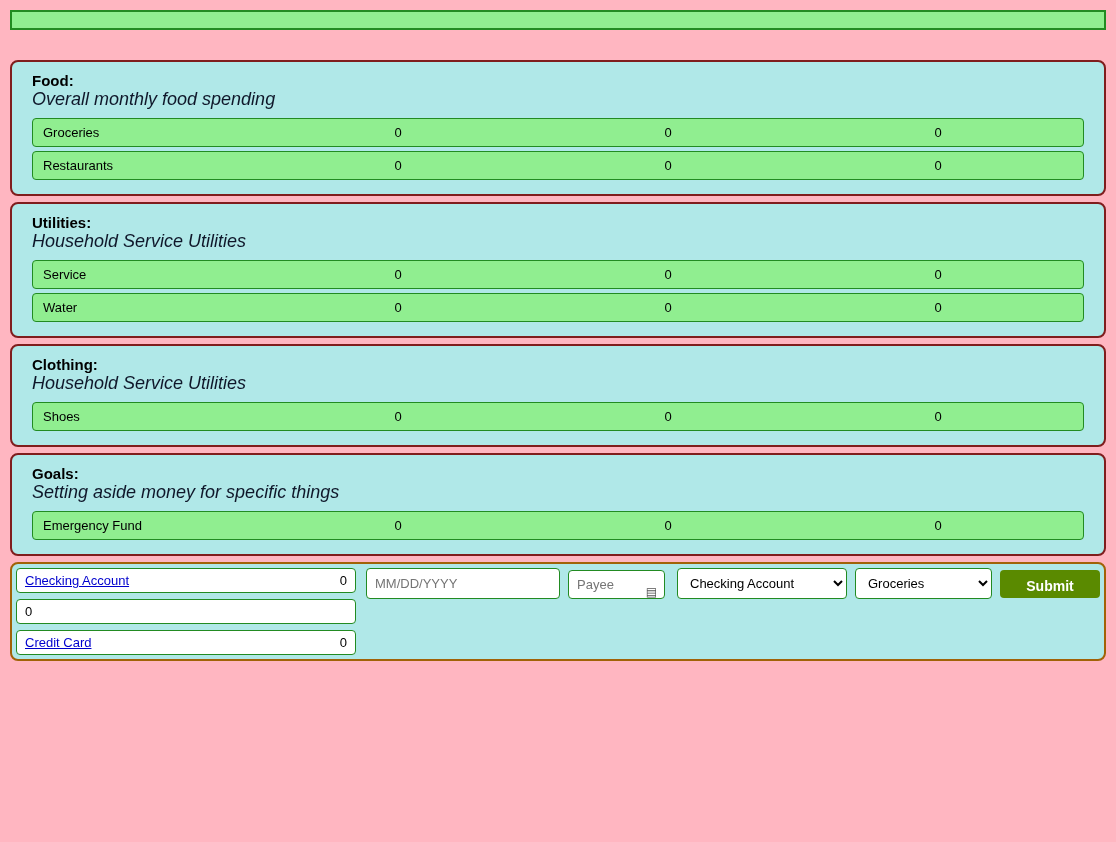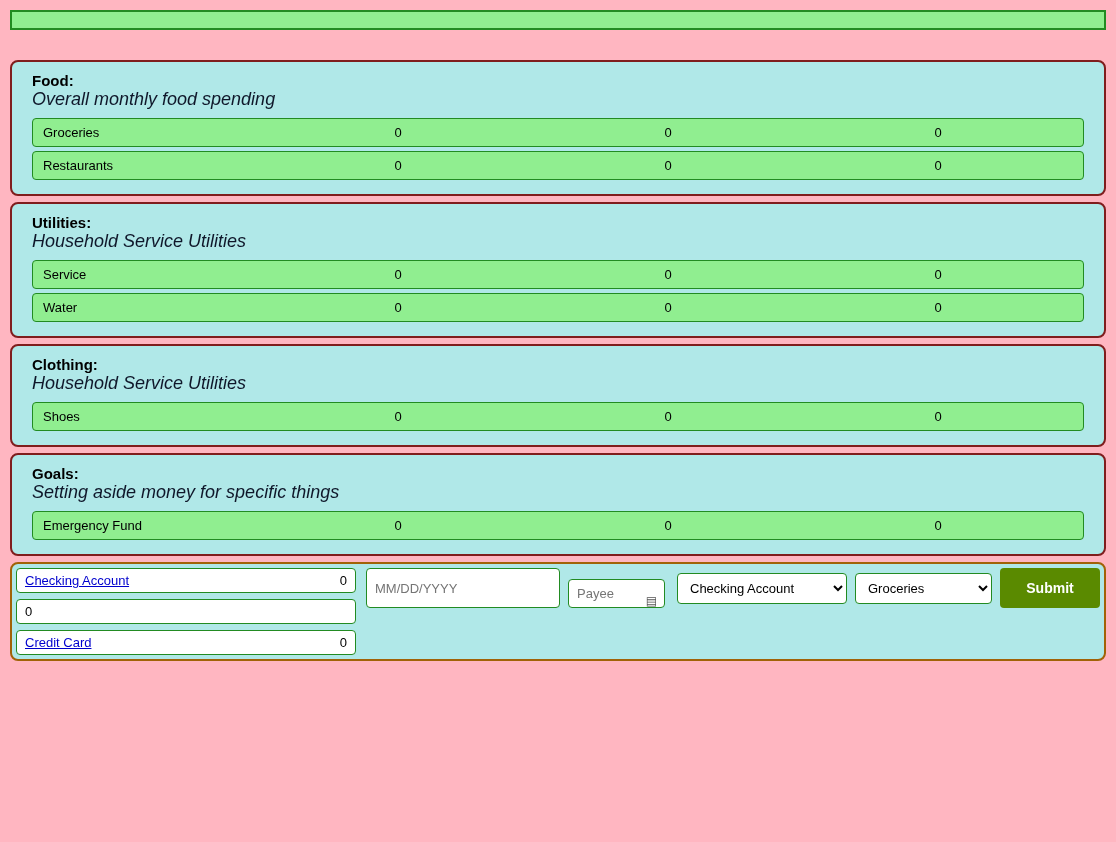--- a/index.html
+++ b/index.html
@@ -190,21 +190,21 @@
     .submit-btn {
       background-color: #5a8a00;
       color: #fff;
       border: none;
       border-radius: 4px;
       padding: 8px 24px;
       font-size: 14px;
       font-weight: bold;
       cursor: pointer;
       flex: 0 0 100px;
-      height: 40px;
+      height: 28px;
     }
 
     .payee-wrap {
       position: relative;
       flex: 1;
       display: flex;
       align-items: flex-end;
     }
 
     .payee-icon {

